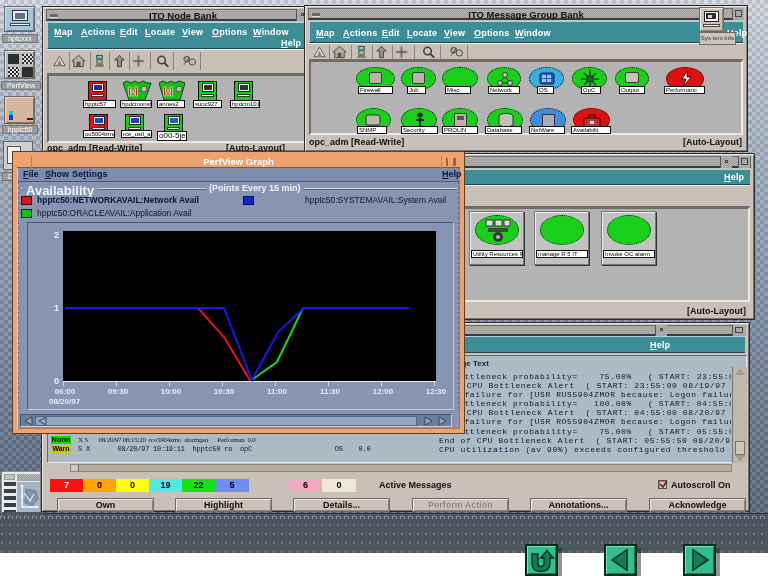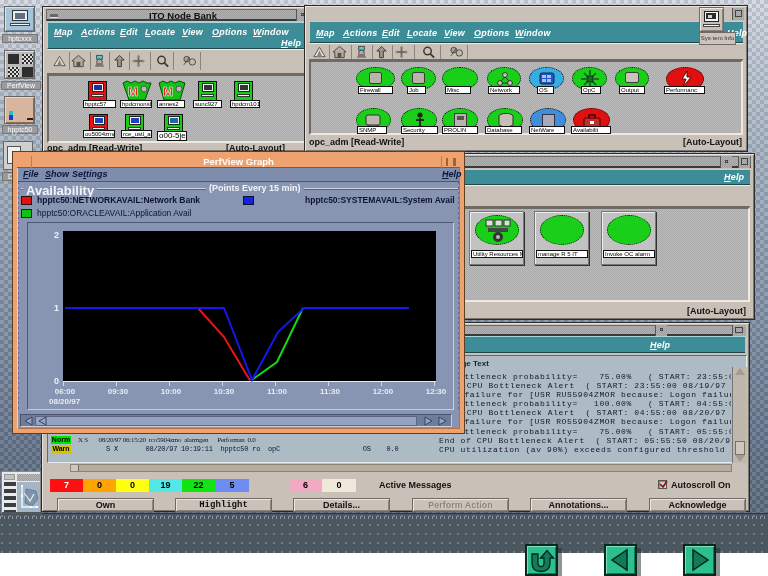--- a/index.html
+++ b/index.html
@@ -26,21 +26,21 @@
 background:repeating-conic-gradient(#9d9d9d 0% 25%, #b3b3b3 0% 50%);background-size:2px 2px;
 border:1px solid #6b6b6b;border-bottom:2px solid #3a3a3a;
 font-size:9.5px;font-weight:bold;color:#111;text-align:center;line-height:12px;}
 .wbtn{position:absolute;top:0px;width:12px;height:11px;
 background:repeating-conic-gradient(#9d9d9d 0% 25%, #b3b3b3 0% 50%);background-size:2px 2px;
 border-left:1px solid #555;}
 .menub{position:absolute;left:4px;right:4px;background:#3c8d97;color:#fff;
 border-top:1px solid #a8d6da;border-left:1px solid #a8d6da;
 border-bottom:1px solid #1d474c;font-size:9px;font-weight:bold;letter-spacing:0.2px;}
 .menub u{text-decoration-thickness:1px;text-underline-offset:1px;}
-.mi{position:absolute;top:4px;white-space:nowrap;font-style:italic;}
+.mi{position:absolute;top:4px;white-space:nowrap;}
 .toolb{position:absolute;left:4px;right:4px;
 background:repeating-conic-gradient(#cdc4bb 0% 25%, #c4bbb2 0% 50%);background-size:2px 2px;
 border-top:1px solid #efe9e1;border-bottom:1px solid #6f6a63;}
 .mapa{position:absolute;left:4px;right:4px;background:#b5b5b5;
 border-top:2px solid #6f6a63;border-left:2px solid #6f6a63;
 border-bottom:2px solid #efe9e1;border-right:2px solid #efe9e1;
 background-image:repeating-conic-gradient(rgba(255,255,255,.07) 0% 25%, rgba(0,0,0,.05) 0% 50%);
 background-size:2px 2px;}
 .stat{position:absolute;font-size:9px;font-weight:bold;color:#111;white-space:nowrap;}
 .lbl{position:absolute;background:#fff;border:1px solid #111;color:#000;
@@ -246,20 +246,23 @@
       <div class="kb"></div>
     </div>
  <div class="lbl" style="left:40px;top:123px;width:32px;">ou5004zmd</div>
  <div class="lbl" style="left:78px;top:123px;width:31px;">rce_ustl_av</div>
  <div class="lbl" style="left:114px;top:124px;width:30px;font-size:8px;line-height:8px;">o00-5jen</div>
  <div class="stat" style="left:4px;top:136px;">opc_adm [Read-Write]</div>
  <div class="stat" style="left:183px;top:136px;">[Auto-Layout]</div>
 </div>
 
 <div class="ab win" id="mgb" style="left:304px;top:5px;width:444px;height:147px;">
+ <div class="tbar" style="top:2px;height:12px;line-height:11px;">ITO Message Group Bank
+   <span style="position:absolute;left:3px;top:4px;width:8px;height:3px;background:#666;box-shadow:0 1px 0 #ddd;"></span>
+ </div>
  <div class="wbtn" style="right:26px;left:auto;top:2px;height:12px;">
       <i style="position:absolute;left:4px;top:4px;width:3px;height:3px;border:1px solid #444;"></i>
     </div>
  <div class="wbtn" style="right:3px;left:auto;top:2px;height:12px;">
       <i style="position:absolute;left:2px;top:2px;width:7px;height:7px;border:1px solid #444;"></i>
     </div>
  <div class="menub" style="top:15px;height:22px;">
   <span class="mi" style="left:6px;top:6px;"><u>M</u>ap</span>
   <span class="mi" style="left:33px;top:6px;"><u>A</u>ctions</span>
   <span class="mi" style="left:72px;top:6px;"><u>E</u>dit</span>
@@ -456,21 +459,21 @@
   <div id="rows" style="position:absolute;left:0;top:15px;width:683px;height:92px;overflow:hidden;
     font-family:'Liberation Mono',monospace;font-size:8px;letter-spacing:-0.85px;color:#101830;">
    <div class="mrow"><span class="mtx wtx" style="left:384px;">CPU Bottleneck probability=    75.00%   ( START: 23:55:0C</span></div>
    <div class="mrow"><span class="mtx wtx" style="left:381px;">End of CPU Bottleneck Alert  ( START: 23:55:00 08/19/97</span></div>
    <div class="mrow"><span class="mtx wtx" style="left:384px;">Logon failure for [USR RUS5904ZMOR because: Logon failur</span></div>
    <div class="mrow"><span class="mtx wtx" style="left:384px;">CPU Bottleneck probability=   100.00%   ( START: 04:55:0C</span></div>
    <div class="mrow"><span class="mtx wtx" style="left:381px;">End of CPU Bottleneck Alert  ( START: 04:55:00 08/20/97</span></div>
    <div class="mrow"><span class="mtx wtx" style="left:384px;">Logon failure for [USR RO55904ZMOR because: Logon failur</span></div>
    <div class="mrow"><span class="mtx wtx" style="left:384px;">CPU Bottleneck probability=    75.00%   ( START: 05:55:0C</span></div>
    <div class="mrow"><span class="mtag" style="background:#00e400;">Norm</span><span class="mtx" style="left:30px;font-family:Liberation Serif, serif;">X S       08/20/97 06:15:20  rco5904zmo  alarmgen      Performan  0.0</span><span class="mtx wtx" style="left:391px;">End of CPU Bottleneck Alert  ( START: 05:55:50 08/20/97</span></div>
-   <div class="mrow"><span class="mtag" style="background:#d2c400;">Warn</span><span class="mtx" style="left:30px;margin-left:28px;">S X       08/20/97 10:19:11  hpptc50 ro  opC                     OS    0.0</span><span class="mtx wtx" style="left:391px;">CPU utilization (av 90%) exceeds configured threshold (5</span></div>
+   <div class="mrow"><span class="mtag" style="background:#d2c400;">Warn</span><span class="mtx" style="left:30px;">S X       08/20/97 10:19:11  hpptc50 ro  opC                     OS    0.0</span><span class="mtx wtx" style="left:391px;">CPU utilization (av 90%) exceeds configured threshold (5</span></div>
   </div>
 
   <div style="position:absolute;left:684px;top:11px;width:15px;height:96px;background:#c0b7ad;border-left:1px solid #777;">
    <div style="position:absolute;left:2px;top:1px;width:0;height:0;border:5px solid transparent;border-bottom:7px solid #a49a8f;border-top:0;"></div>
    <div style="position:absolute;left:2px;top:74px;width:10px;height:14px;background:#cfc6bc;border:1px solid #7a7268;"></div>
    <div style="position:absolute;left:2px;bottom:1px;width:0;height:0;border:5px solid transparent;border-top:7px solid #a49a8f;border-bottom:0;"></div>
   </div>
  </div>
 
  <div class="ab" style="left:28px;top:141px;width:662px;height:8px;background:#b6ac9f;border:1px solid #8d8478;">
@@ -487,21 +490,21 @@
  <div class="cnt" style="left:280px;width:34px;background:#efe9da;">0</div>
  <div class="ab" style="left:337px;top:157px;font-size:9px;font-weight:bold;color:#111;">Active Messages</div>
  <div class="ab" style="left:616px;top:157px;width:9px;height:9px;background:#d6cdc3;border:1px solid #555;box-shadow:inset 1px 1px 0 #8f877d;">
   <svg width="9" height="9" style="position:absolute;left:0;top:-1px;">
         <path d="M1 4 L4 7 L8 1" stroke="#8a1010" stroke-width="1.6" fill="none"></path>
       </svg>
  </div>
  <div class="ab" style="left:629px;top:157px;font-size:9px;font-weight:bold;color:#111;">Autoscroll On</div>
 
  <div class="brbtn" style="left:15px;">Own</div>
- <div class="brbtn" style="left:133px;font-family:Liberation Mono, monospace;">Highlight</div>
+ <div class="brbtn" style="left:133px;">Highlight</div>
  <div class="brbtn" style="left:251px;">Details...</div>
  <div class="brbtn" style="left:370px;color:#8d8478;text-shadow:1px 0 0 #d9d2c9;">Perform Action</div>
  <div class="brbtn" style="left:488px;">Annotations...</div>
  <div class="brbtn" style="left:607px;">Acknowledge</div>
 </div>
 
 <div class="ab" id="pv" style="left:12px;top:151px;width:453px;height:283px;
 background:#8795b3;border:1px solid #5d3f22;
 box-shadow:inset 4px 4px 0 #eda26f, inset -4px -4px 0 #eda26f, inset 5px 5px 0 #f8cda2, inset -5px -5px 0 #b5713f;">
  <div style="position:absolute;left:4px;top:4px;right:4px;height:12px;background:#eda26f;
@@ -520,23 +523,23 @@
  <i style="position:absolute;left:5px;top:30px;bottom:24px;width:1px;
    background:repeating-linear-gradient(#6a4080 0 2px,transparent 2px 5px);opacity:.7;"></i>
  <i style="position:absolute;right:5px;top:30px;bottom:24px;width:1px;
    background:repeating-linear-gradient(#6a4080 0 2px,transparent 2px 5px);opacity:.7;"></i>
 
  <div style="position:absolute;left:8px;top:36px;width:437px;height:1px;background:#ccd4e4;box-shadow:0 1px 0 #57627f;"></div>
  <div style="position:absolute;left:10px;top:31px;background:#8795b3;padding:0 3px;color:#f2f4f8;font-size:13px;font-weight:bold;">Availability</div>
  <div style="position:absolute;left:193px;top:31px;background:#8795b3;padding:0 3px;color:#f2f4f8;font-size:9px;font-weight:bold;">(Points Every 15 min)</div>
 
  <div style="position:absolute;left:8px;top:44px;width:11px;height:9px;background:#e21212;border:1px solid #30120a;"></div>
- <div style="position:absolute;left:24px;top:43px;font-size:8.5px;font-weight:bold;color:#0e1430;">hpptc50:NETWORKAVAIL:Network Bank</div>
+ <div style="position:absolute;left:24px;top:43px;font-size:8.5px;font-weight:bold;color:#0e1430;">hpptc50:NETWORKAVAIL:Network Avail</div>
  <div style="position:absolute;left:230px;top:44px;width:11px;height:9px;background:#1222e2;border:1px solid #0a1230;"></div>
- <div style="position:absolute;left:246px;top:43px;font-size:8.5px;font-weight:bold;color:#0e1430;padding-left:46px;">hpptc50:SYSTEMAVAIL:System Avail</div>
+ <div style="position:absolute;left:246px;top:43px;font-size:8.5px;font-weight:normal;color:#0e1430;padding-left:46px;">hpptc50:SYSTEMAVAIL:System Avail</div>
  <div style="position:absolute;left:8px;top:57px;width:11px;height:9px;background:#12c212;border:1px solid #0a300a;"></div>
  <div style="position:absolute;left:24px;top:56px;font-size:8.5px;font-weight:normal;color:#0e1430;">hpptc50:ORACLEAVAIL:Application Avail</div>
 
  <div style="position:absolute;left:14px;top:70px;width:427px;height:188px;
   border-top:1px solid #4e5873;border-left:1px solid #4e5873;
   border-bottom:1px solid #c6cfe0;border-right:1px solid #c6cfe0;"></div>
 
  <div style="position:absolute;left:50px;top:79px;width:373px;height:151px;background:#000;border-bottom:1px solid #e8ecf4;">
   <svg width="373" height="151" style="position:absolute;left:0;top:0;">
    <polyline points="2,77 135,77 161,106 187,149.5" stroke="#e81616" stroke-width="2" fill="none"></polyline>

